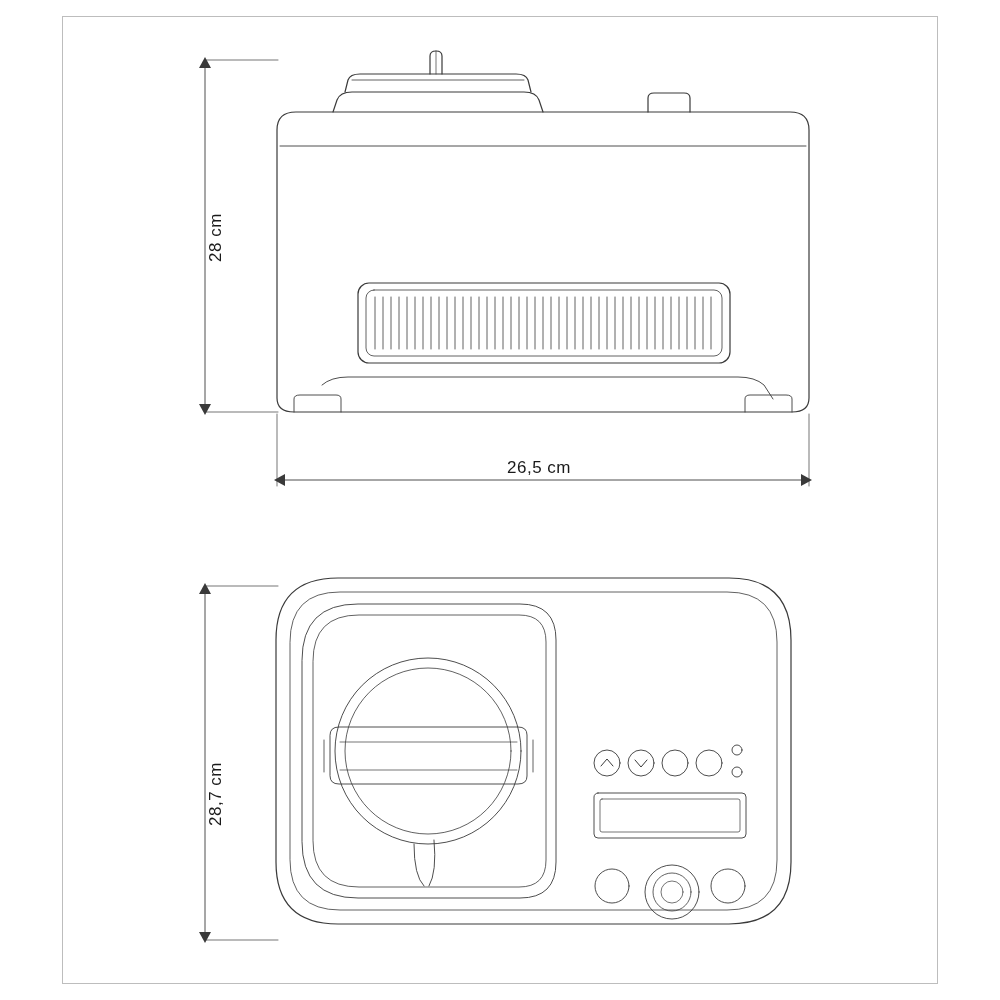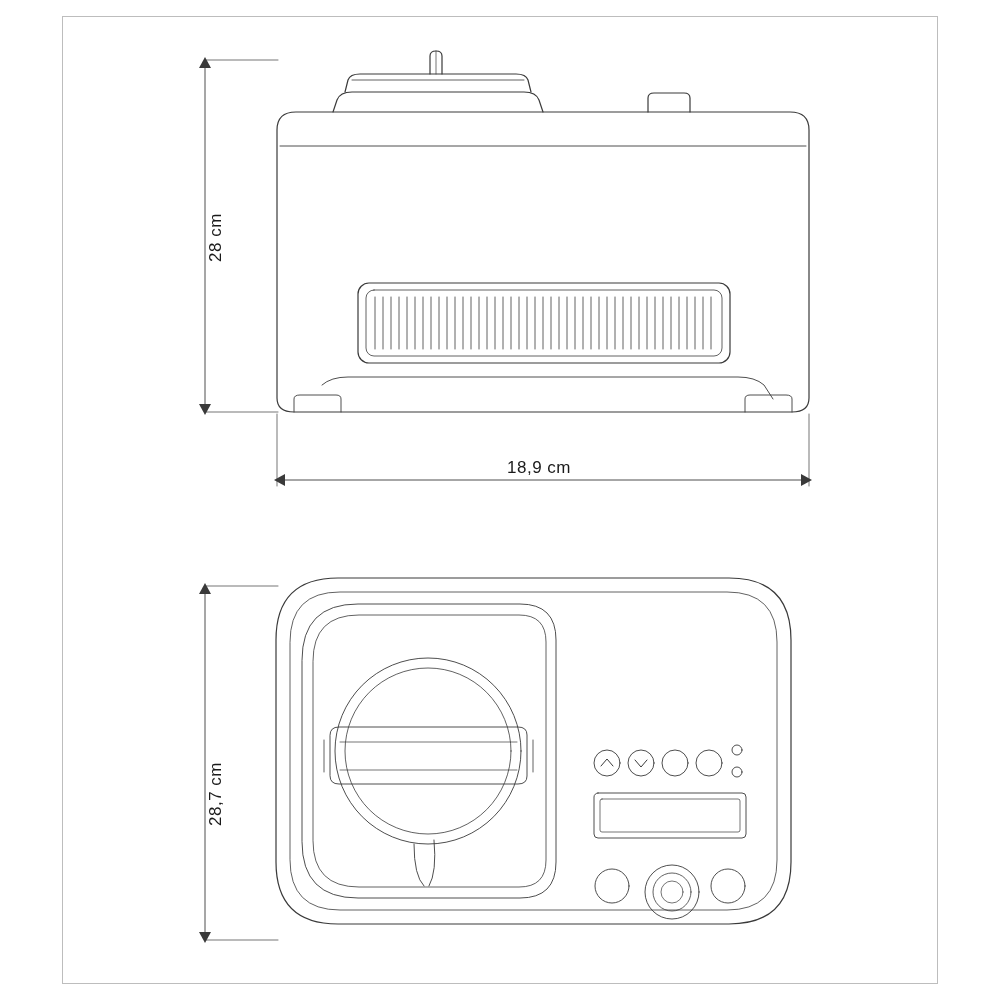--- a/index.html
+++ b/index.html
@@ -203,17 +203,17 @@
         <path d="M199,932 L205,943 L211,932" fill="#3a3a3a" stroke="none"></path>
         <path d="M205,586 L278,586" stroke-width="0.7"></path>
         <path d="M205,940 L278,940" stroke-width="0.7"></path>
       </g>
 
     </g>
   </svg>
 
   <div class="dim-label rot" id="label-height-front">28 cm</div>
 
-  <div class="dim-label" id="label-width-front">18,9 cm</div>
+  <div class="dim-label" id="label-width-front">26,5 cm</div>
 
   <div class="dim-label rot" id="label-height-top">28,7 cm</div>
 
 </div>
 
 </body></html>

